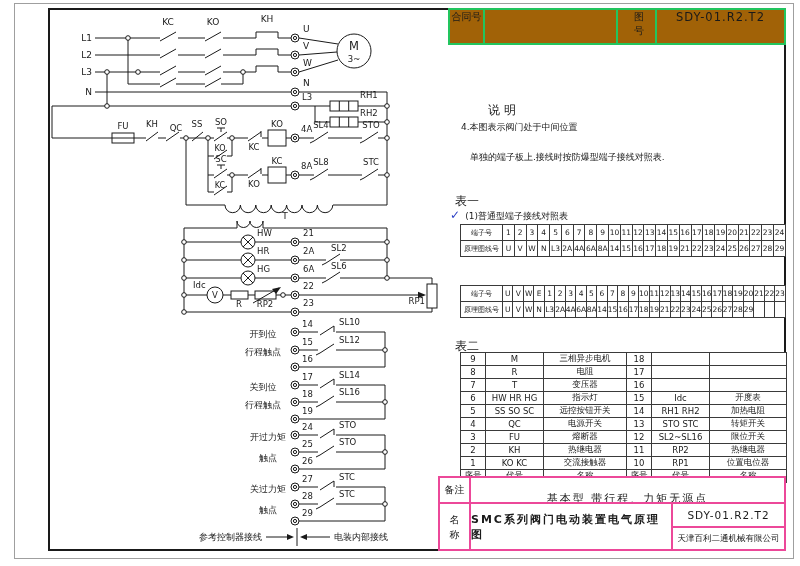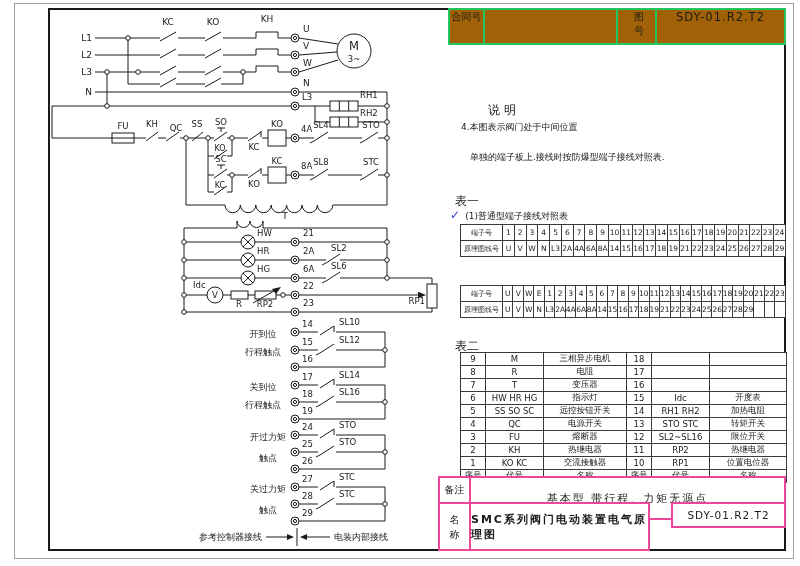--- a/index.html
+++ b/index.html
@@ -624,20 +624,23 @@
 
   <div class="abs tb" style="left:438px;top:476px;width:33px;height:28px;font-size:10px">
       <span>备注</span>
     </div>
   <div class="abs tb" style="left:469px;top:476px;width:317px;height:44px;font-size:11px;letter-spacing:2px">
       <span>基本型  带行程、力矩无源点</span>
     </div>
   <div class="abs tb" style="left:438px;top:502px;width:33px;height:49px;font-size:10px">
       <span style="width:12px;text-align:center;line-height:15px;display:inline-block;word-break:break-all">名称</span>
     </div>
-  <div class="abs tb" style="left:469px;top:502px;width:181px;height:49px;font-size:11px;letter-spacing:2px;font-weight:bold">
+  <div class="abs tb" style="left:469px;top:502px;width:204px;height:49px;font-size:11px;letter-spacing:2px;font-weight:bold">
       <span>SMC系列阀门电动装置电气原理图</span>
     </div>
   <div class="abs tb" style="left:671px;top:502px;width:115px;height:26px;font-size:10.5px;letter-spacing:1px">
       <span>SDY-01.R2.T2</span>
     </div>
+  <div class="abs tb" style="left:671px;top:526px;width:115px;height:25px;font-size:8.5px">
+      <span>天津百利二通机械有限公司</span>
+    </div>
 
 </div>
 
 </body></html>

